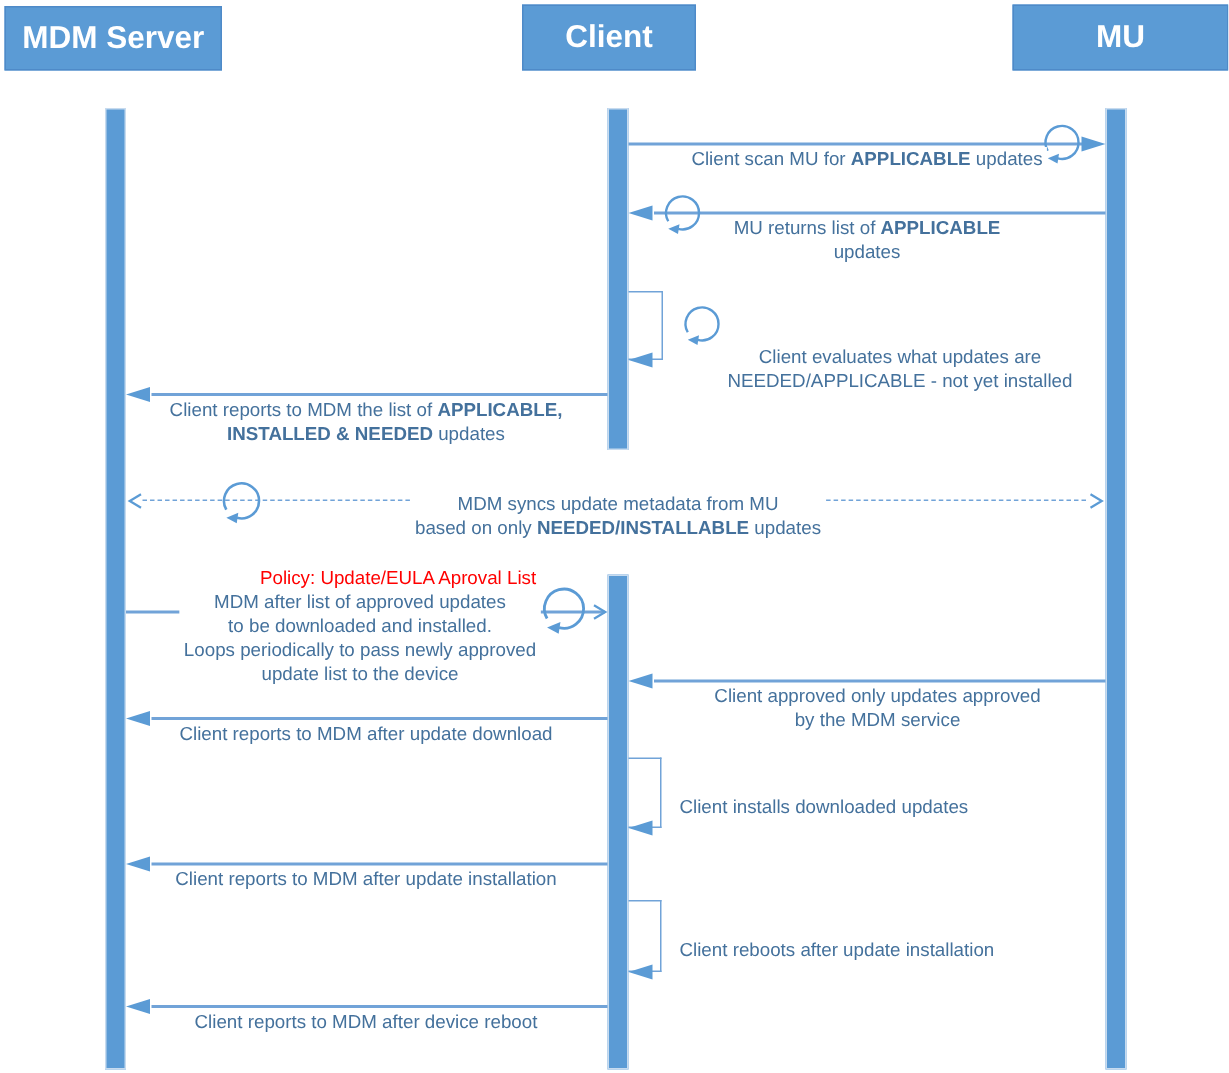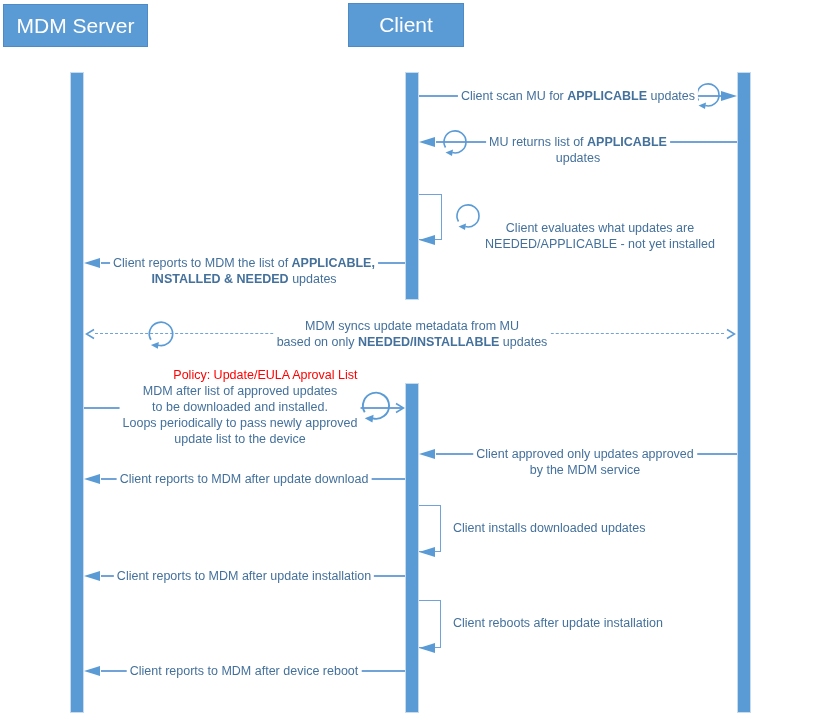--- a/index.html
+++ b/index.html
@@ -3,54 +3,58 @@
 <meta charset="utf-8">
 <style>
   html,body{margin:0;padding:0;background:#fff;}
   .diagram{
     position:relative;width:819px;height:715px;background:#fff;overflow:hidden;
     font-family:"Liberation Sans",sans-serif;
   }
   .actor{
     position:absolute;display:flex;align-items:center;justify-content:center;
     background:var(--primary_blue,#5B9BD5);border:1px solid #4e8ac8;
-    color:#fff;font-weight:normal;font-size:21px;box-sizing:border-box;
+    color:#fff;font-weight:bold;font-size:21px;box-sizing:border-box;
   }
   .bar{
     position:absolute;background:var(--primary_blue,#5B9BD5);
     border:1px solid #c7dbef;box-sizing:border-box;width:14px;
   }
   .hline{position:absolute;height:1.5px;background:var(--line_blue,#71A3D8);}
   .dashline{position:absolute;height:0;border-top:1.5px dashed var(--line_blue,#71A3D8);}
   .tri-l{position:absolute;width:0;height:0;border-top:5px solid transparent;
     border-bottom:5px solid transparent;border-right:16px solid var(--primary_blue,#5B9BD5);}
   .tri-r{position:absolute;width:0;height:0;border-top:5px solid transparent;
     border-bottom:5px solid transparent;border-left:16px solid var(--primary_blue,#5B9BD5);}
   .bracket{position:absolute;border:1.5px solid var(--line_blue,#71A3D8);
     border-left:none;box-sizing:border-box;}
   .label{
     position:absolute;color:var(--text_blue,#44719C);font-size:12.5px;line-height:16px;
     text-align:center;white-space:nowrap;background:#fff;transform:translateX(-50%);
     padding:0 3px;
+    margin-top:10px;
   }
   .label.leftalign{transform:none;text-align:center;}
   .policy{color:var(--policy_red,#FF0000);text-align:right;}
   .b{font-weight:bold;}
   .icon{position:absolute;color:var(--primary_blue,#5B9BD5);}
 </style>
 </head>
 <body>
 
 <div class="diagram">
 
   <div class="actor" style="left:3px;top:4px;width:145px;height:43px">
     <span>MDM Server</span>
   </div>
   <div class="actor" style="left:348px;top:3px;width:116px;height:44px">
     <span>Client</span>
+  </div>
+  <div class="actor" style="left:675px;top:3px;width:144px;height:44px">
+    <span>MU</span>
   </div>
 
   <div class="bar" style="left:70px;top:72px;height:641px"></div>
   <div class="bar" style="left:405px;top:72px;height:228px"></div>
   <div class="bar" style="left:405px;top:383px;height:330px"></div>
   <div class="bar" style="left:737px;top:72px;height:641px"></div>
 
   <div class="hline" style="left:419px;top:95px;width:303px"></div>
   <div class="tri-r" style="left:721px;top:91px"></div>
   <svg class="icon" style="left:692px;top:80px" width="32" height="32" viewBox="0 0 32 32">

